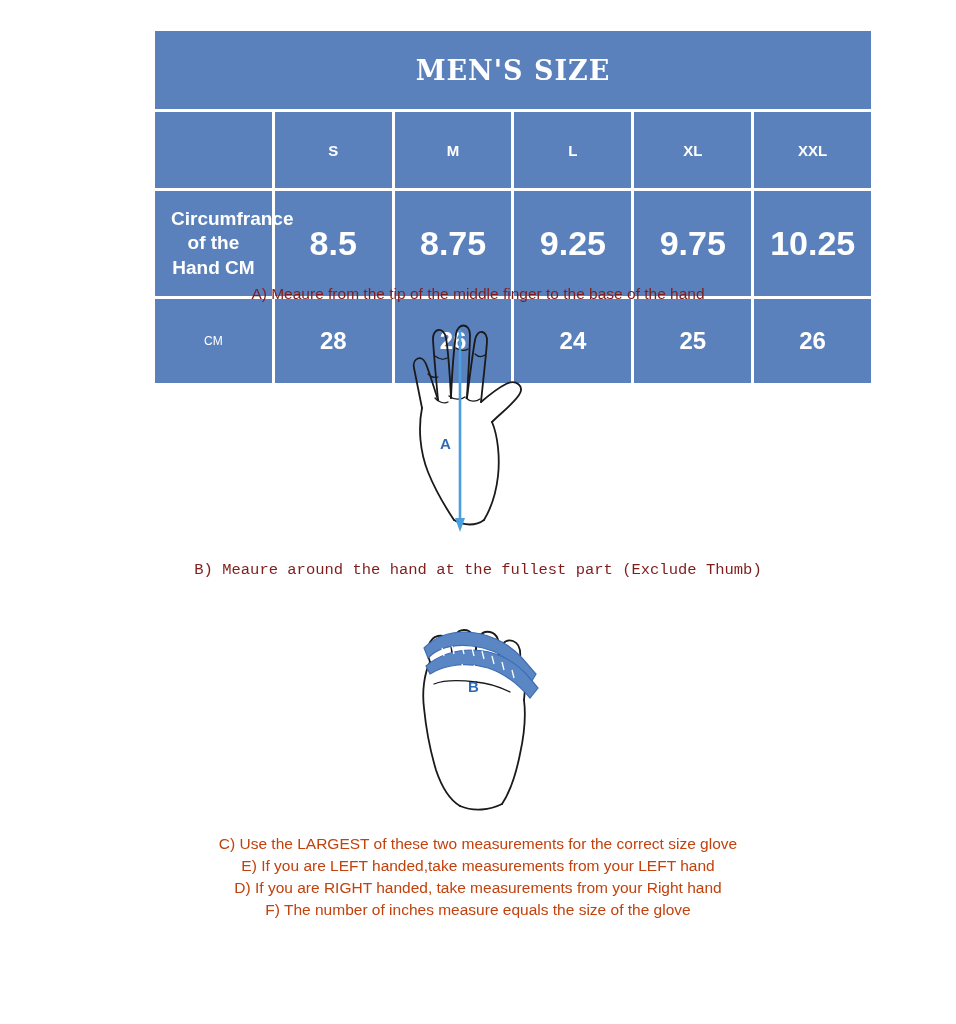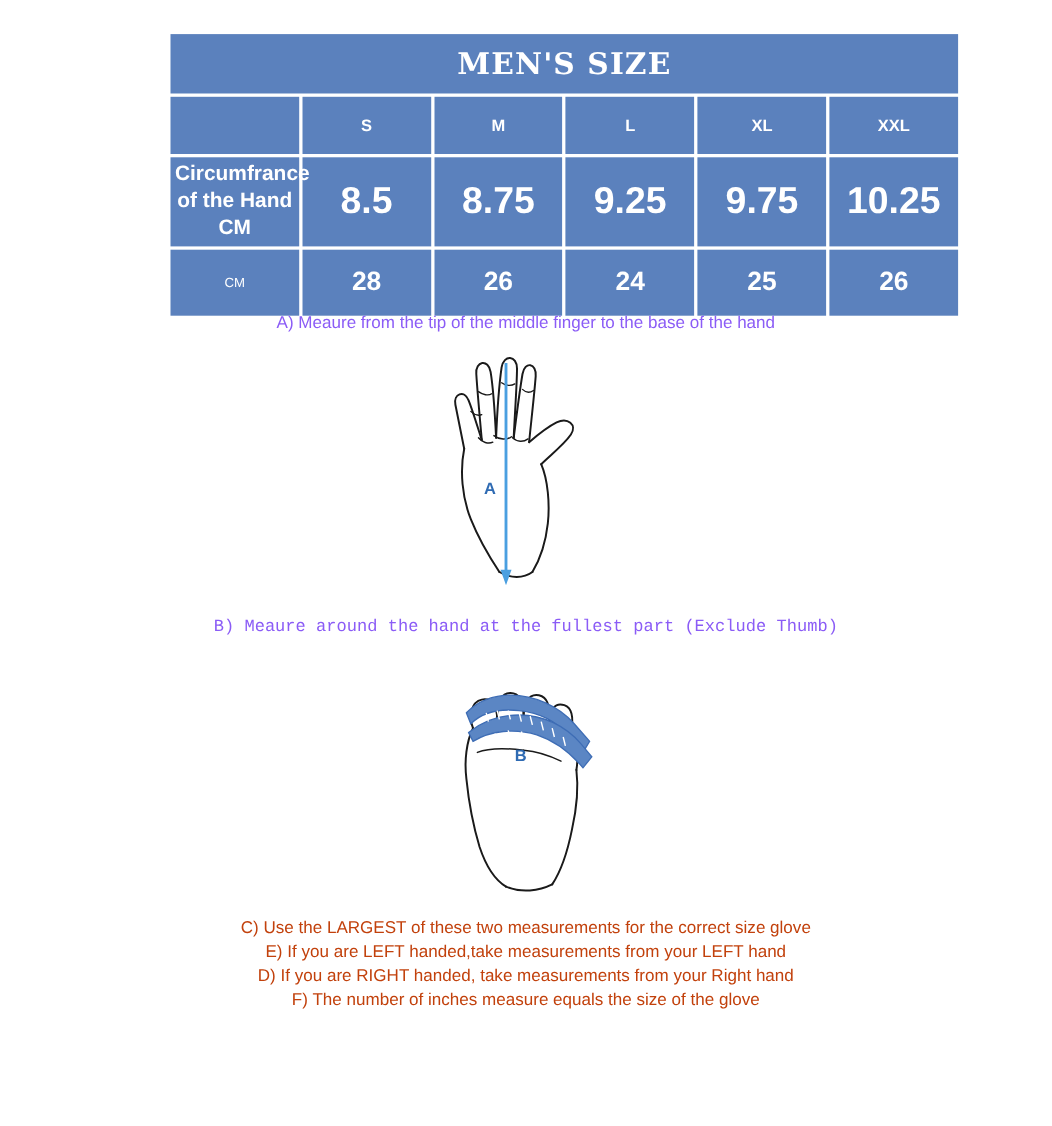--- a/index.html
+++ b/index.html
@@ -32,21 +32,21 @@
     border-collapse: separate;
     border-spacing: 3px;
     width: 100%;
     table-layout: fixed;
   }
   table.size-table td {
     background: #5b81bd;
     color: #ffffff;
     text-align: center;
     vertical-align: middle;
-    padding: 4px;
+    padding: 16px;
   }
   td.title-cell {
     height: 46px;
     font-family: "DejaVu Serif", serif;
     font-weight: bold;
     font-size: 27px;
     letter-spacing: 1px;
   }
   td.head-cell {
     height: 44px;
@@ -80,21 +80,21 @@
   td.blank-cell {
     background: #ffffff;
   }
 
   
   .caption {
     position: absolute;
     width: 956px;
     text-align: center;
     font-size: 15.5px;
-    color: #8b5cf6;
+    color: #7f1d1d;
   }
   #cap-a { top: 285px; }
   #cap-b { top: 561px; font-family: Liberation Mono, monospace; }
 
   .footer-notes {
     position: absolute;
     top: 833px;
     width: 956px;
     text-align: center;
     font-size: 15.5px;

